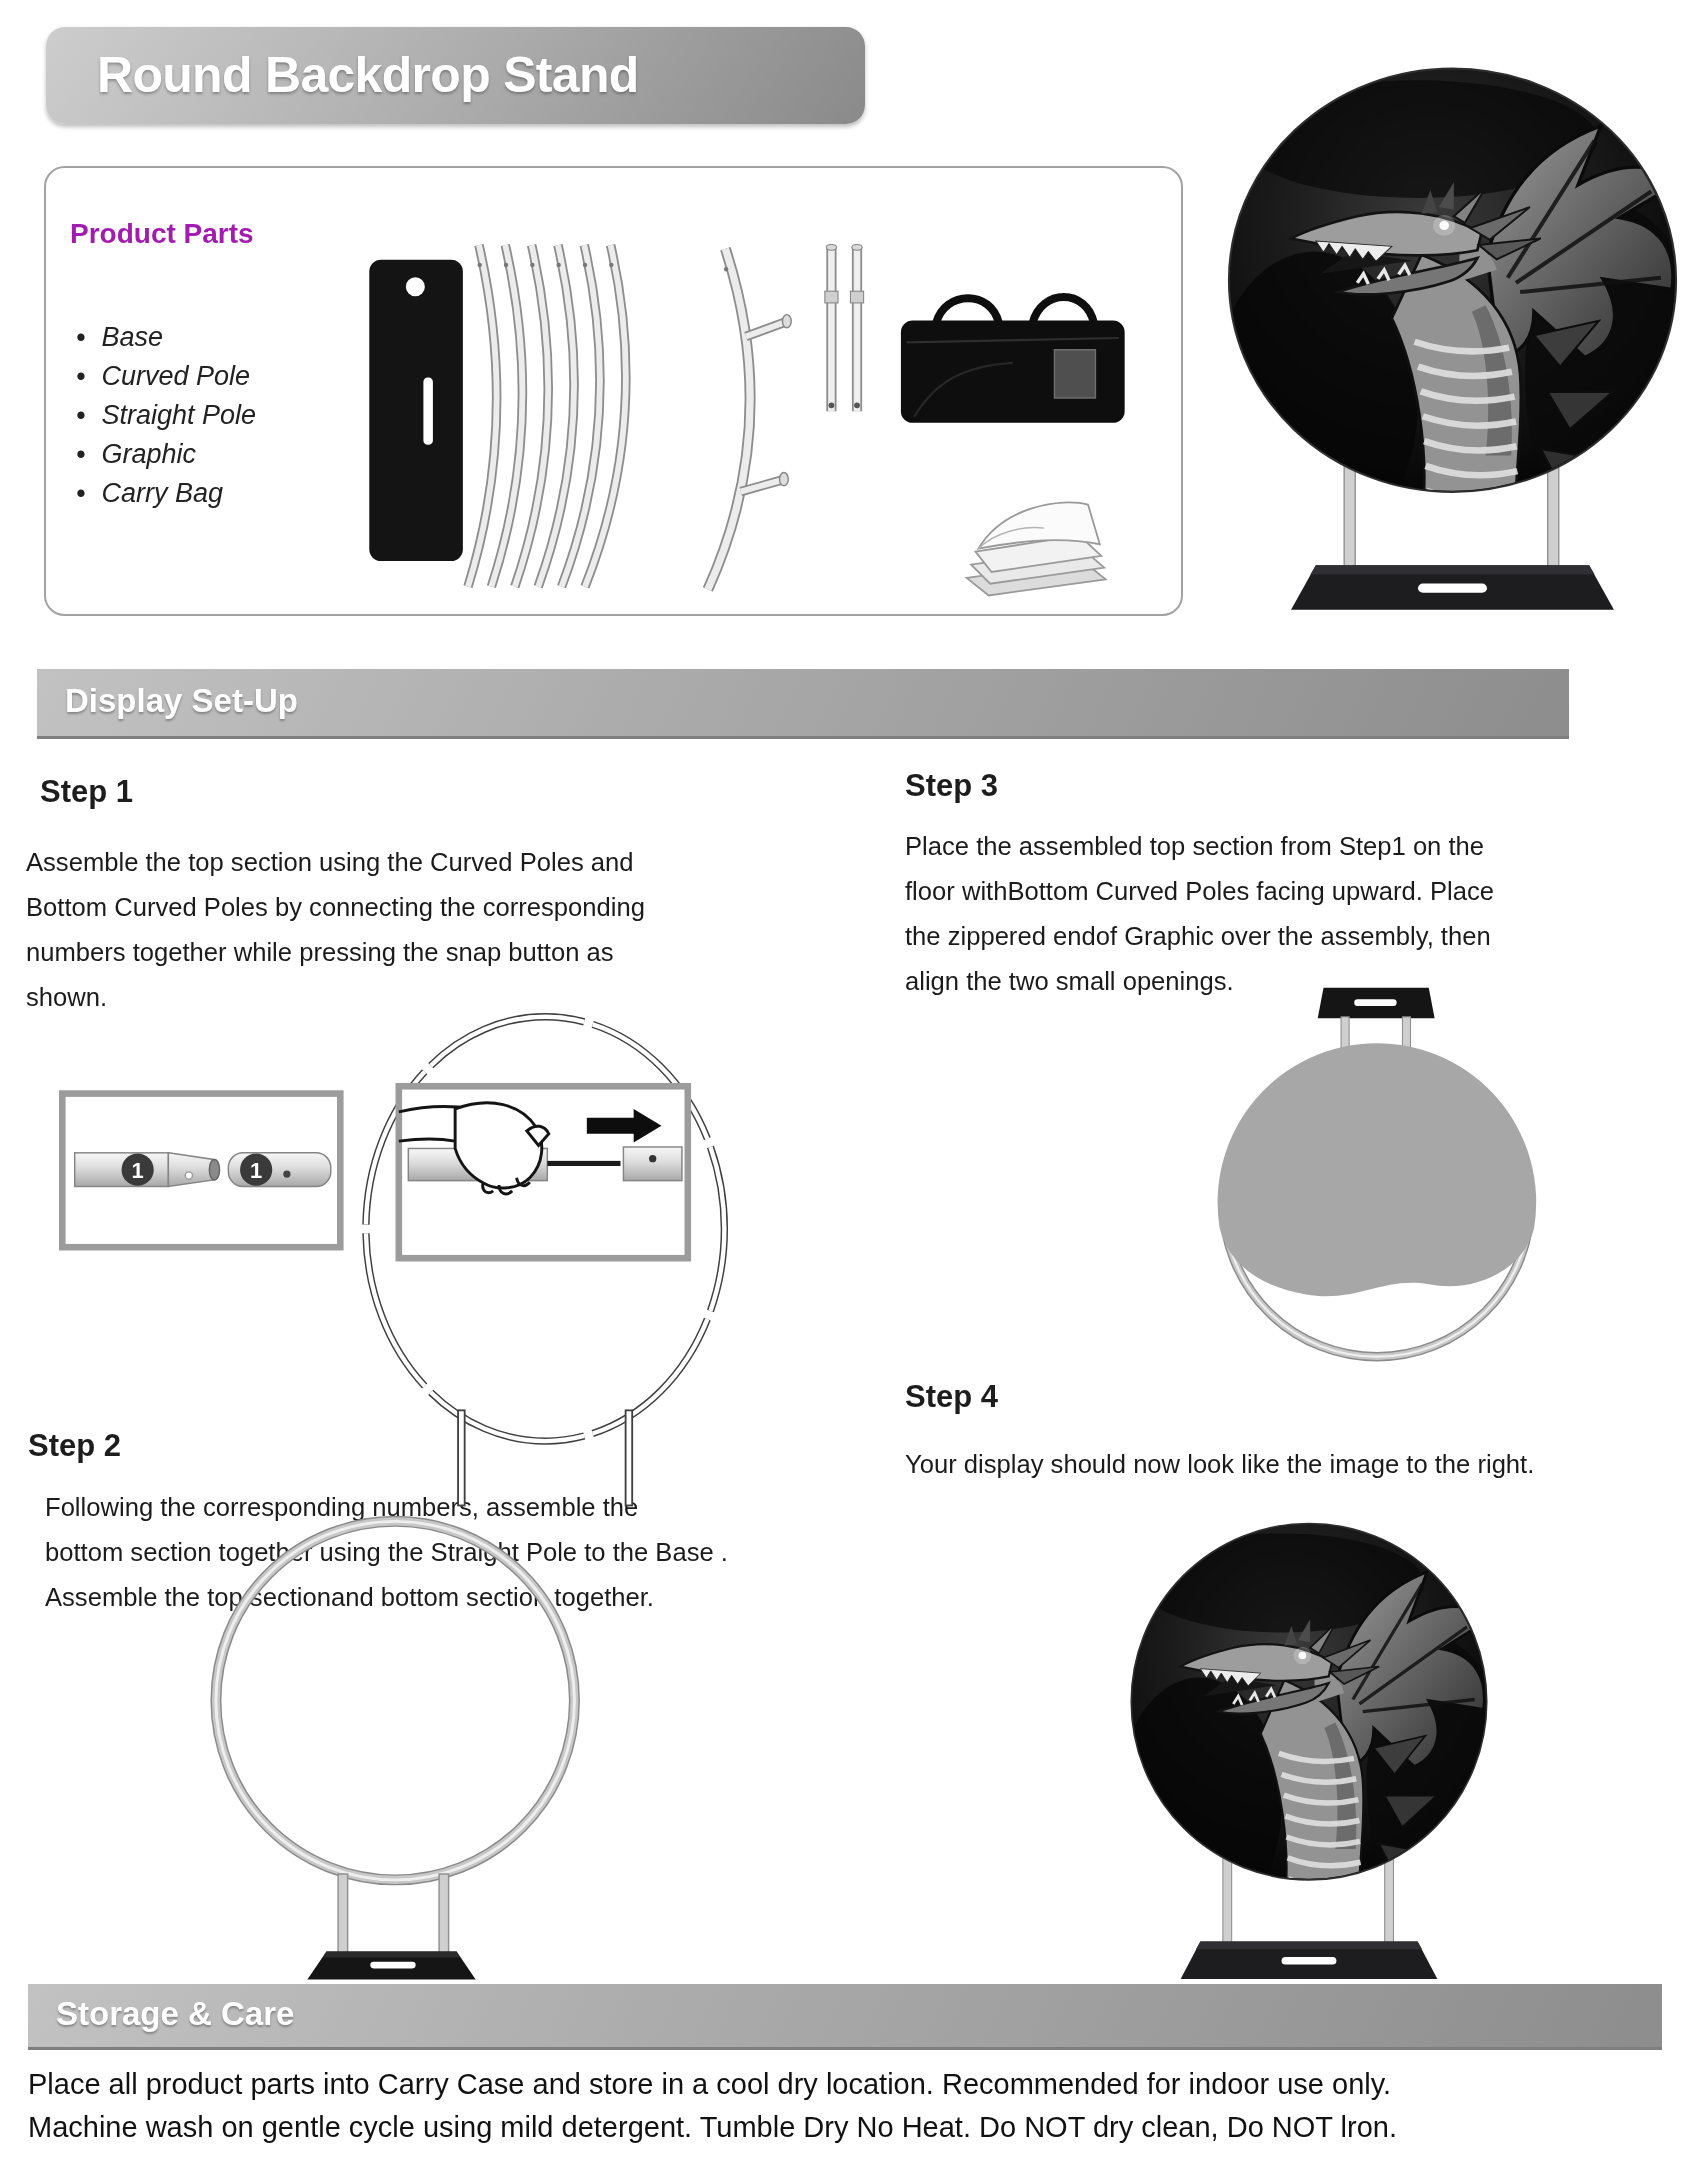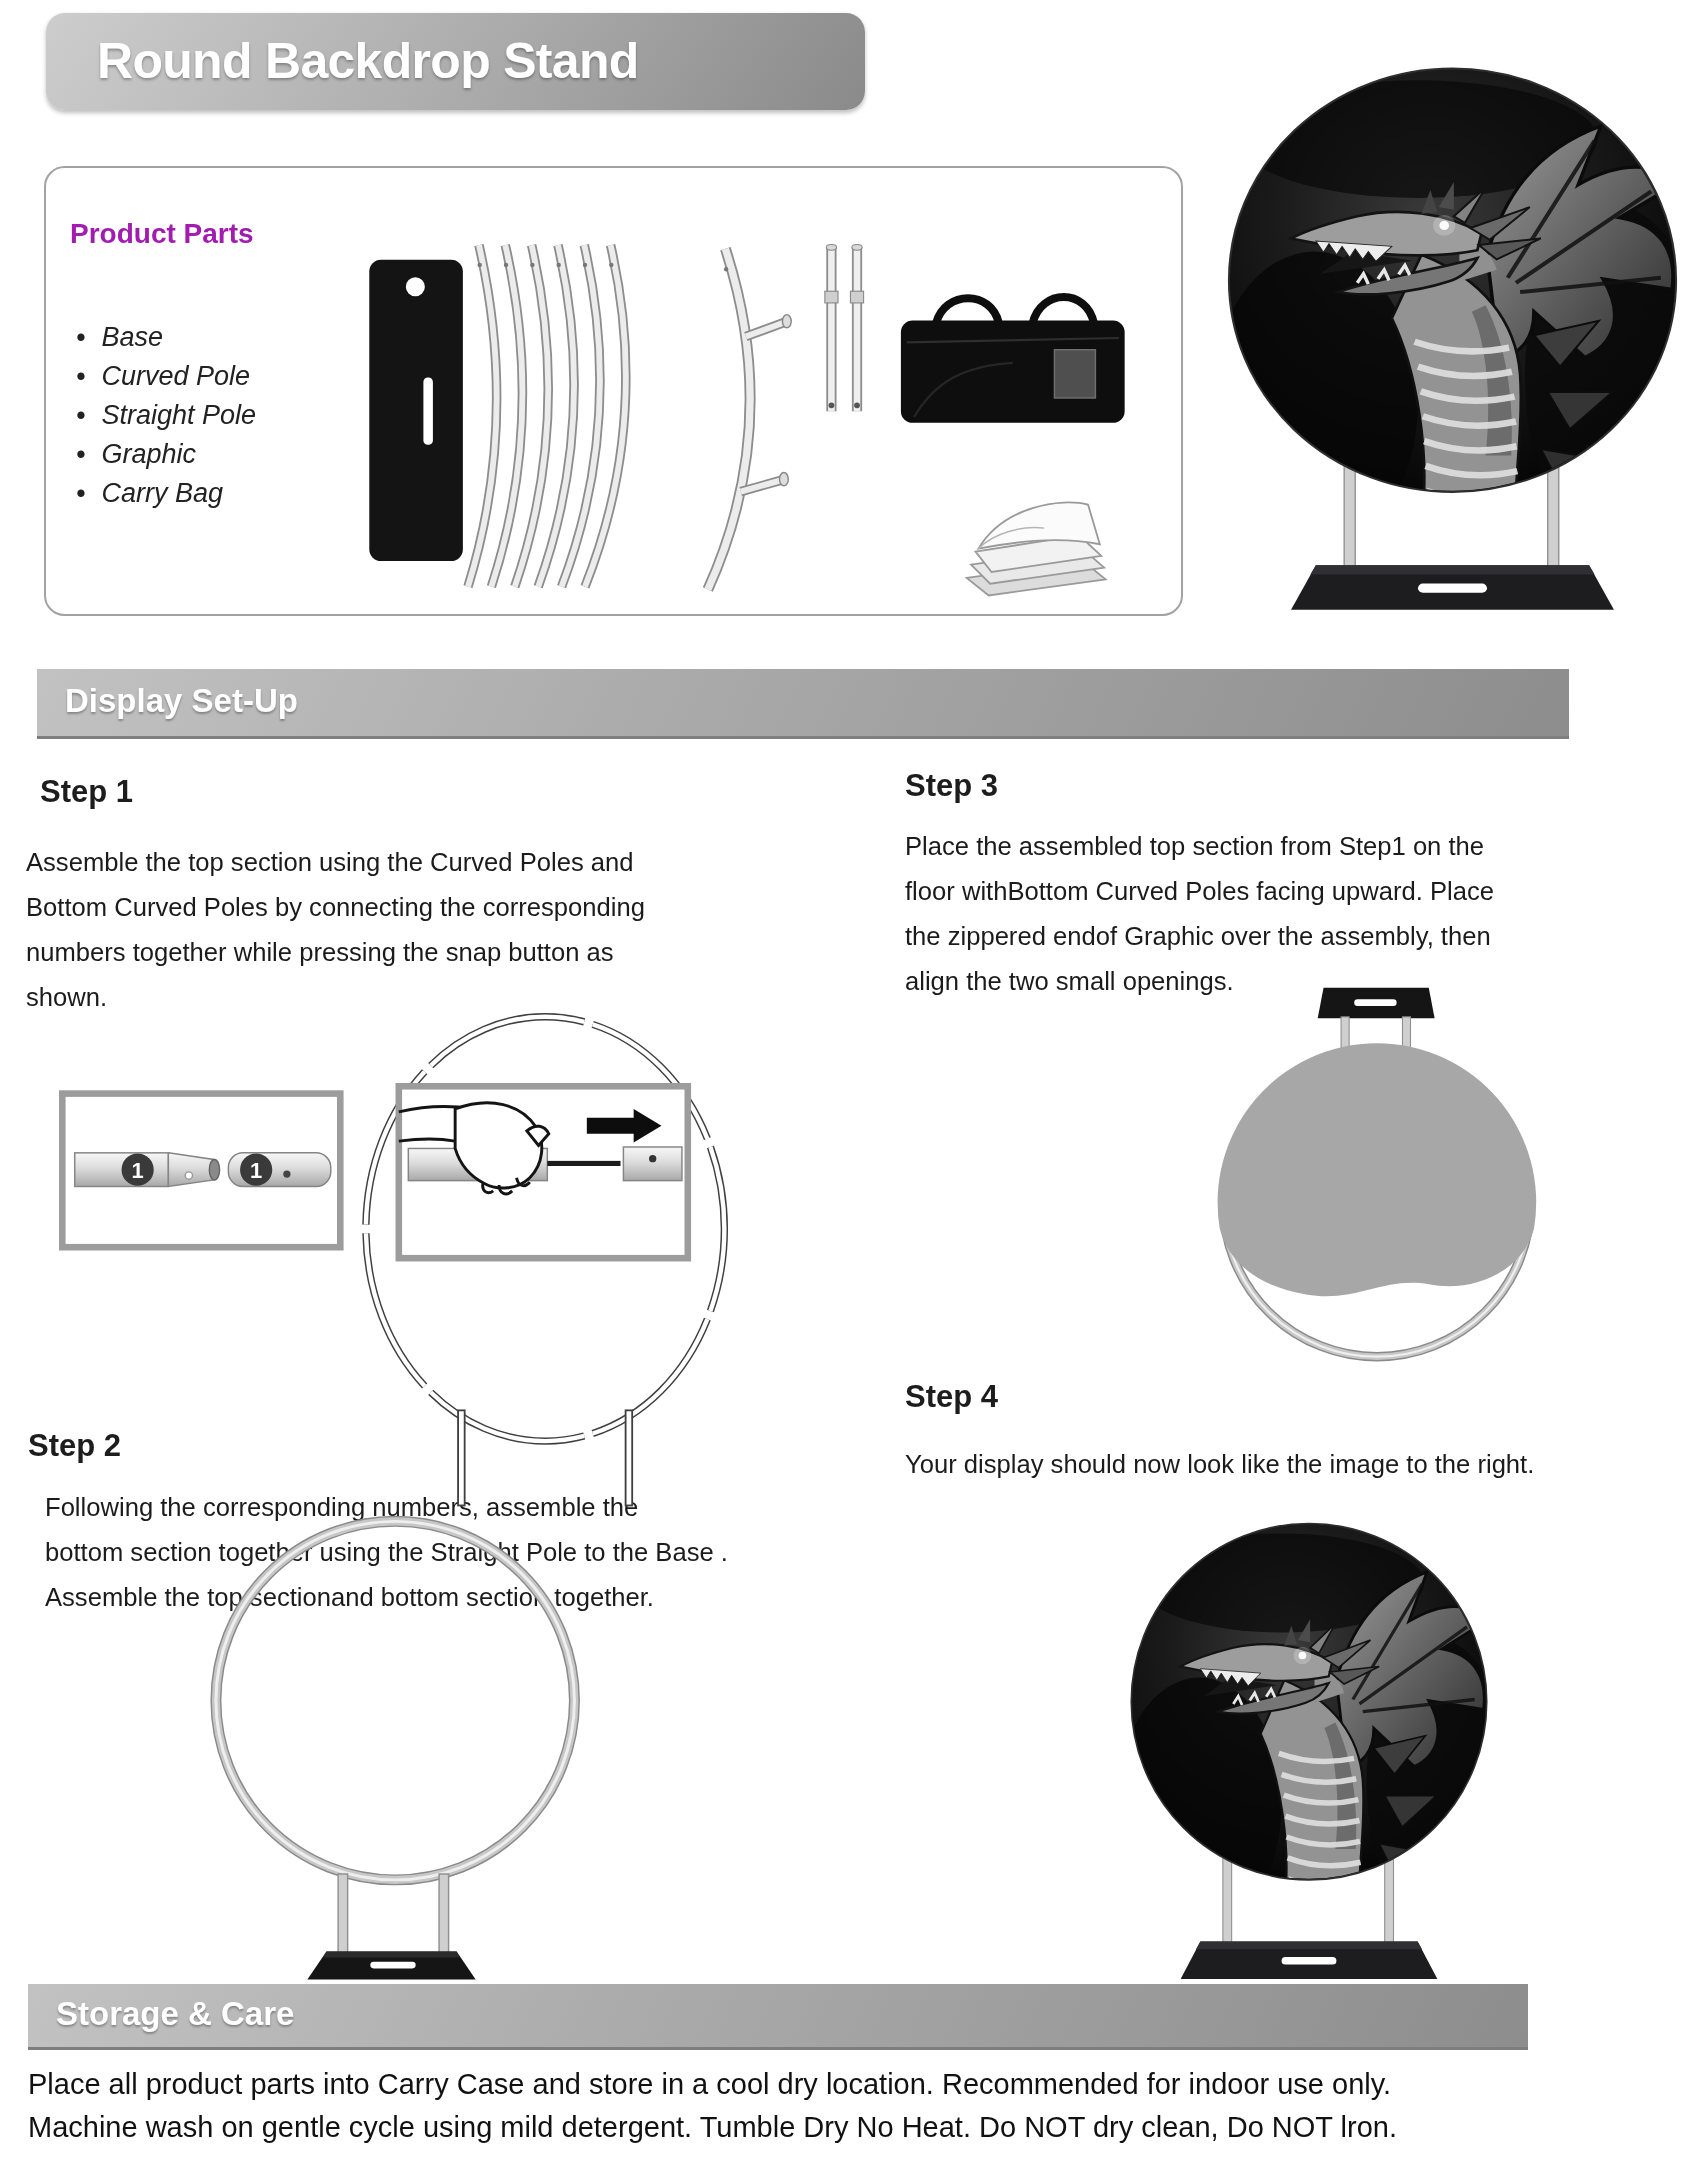--- a/index.html
+++ b/index.html
@@ -1,21 +1,21 @@
 <!DOCTYPE html>
 <html style="font-size:11.7px"><head>
 <meta charset="utf-8">
 <style>
   html,body{margin:0;padding:0;background:#ffffff;}
   body{width:1701px;height:2172px;position:relative;overflow:hidden;
        font-family:"Liberation Sans", sans-serif;color:#1b1b1b;}
   .abs{position:absolute;}
 
   
-  .title-banner{left:46px;top:13px;width:819px;height:97px;border-radius:19px;
+  .title-banner{left:46px;top:27px;width:819px;height:97px;border-radius:19px;
     background:linear-gradient(125deg,#cdcdcd 0%,#aaaaaa 55%,#8a8a8a 100%);
     box-shadow:0 2.2px 4.4px rgba(0,0,0,0.25);}
   .title-banner .t{position:absolute;left:51px;top:0;line-height:97px;
     font-size:50px;font-weight:bold;color:#ffffff;text-shadow:0 2.2px 2.9px rgba(0,0,0,0.3);
     letter-spacing:-0.7px;}
   .bar-banner{height:67px;background:linear-gradient(115deg,#c2c2c2 0%,#ababab 40%,#8d8d8d 100%);
     border-bottom:3.7px solid #7e7e7e;}
   .bar-banner .t{position:absolute;left:28px;top:0;line-height:63px;font-size:33px;
     font-weight:bold;color:#ffffff;text-shadow:0 1.5px 2.2px rgba(0,0,0,0.3);}
 
@@ -280,19 +280,19 @@
     <polygon points="196,598 374,598 400,636 170,636" fill="#151515"></polygon>
     <polygon points="196,598 374,598 378,606 192,606" fill="#2b2b2b"></polygon>
     <rect x="256" y="612" width="62" height="9" rx="4.5" fill="#ffffff"></rect>
   </g>
 </svg>
 
 <svg class="abs" style="left:1117px;top:1518px" width="384" height="462" viewBox="0 0 700 840" preserveAspectRatio="none">
   <use href="#sym-dragon-display"></use>
 </svg>
 
-<div class="abs bar-banner" style="left:28px;top:1984px;width:1500px;height:63px">
+<div class="abs bar-banner" style="left:28px;top:1984px;width:1634px;height:63px">
   <div class="t" style="line-height:59px">Storage &amp; Care</div>
 </div>
 
 <div class="abs footer-line" style="top:2068px">Place all product parts into Carry Case and store in a cool dry location. Recommended for indoor use only.</div>
 <div class="abs footer-line" style="top:2111px">Machine wash on gentle cycle using mild detergent. Tumble Dry No Heat. Do NOT dry clean, Do NOT lron.</div>
 
 
 </body></html>

